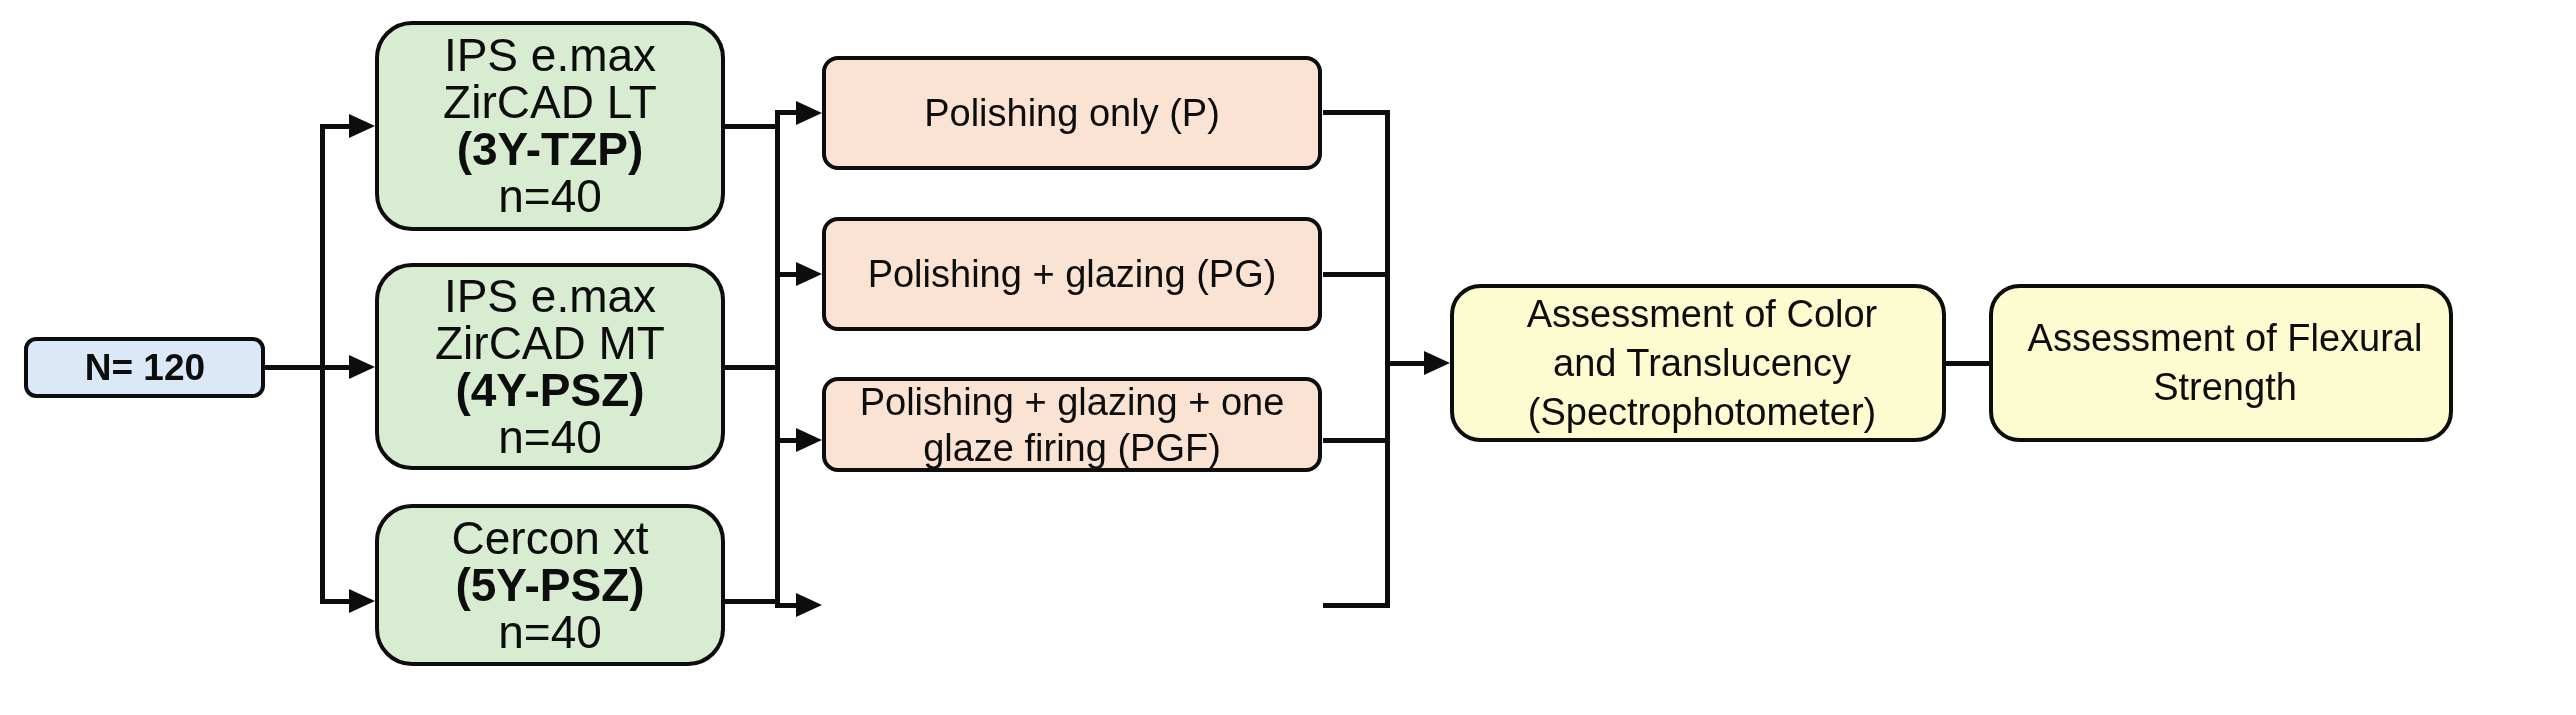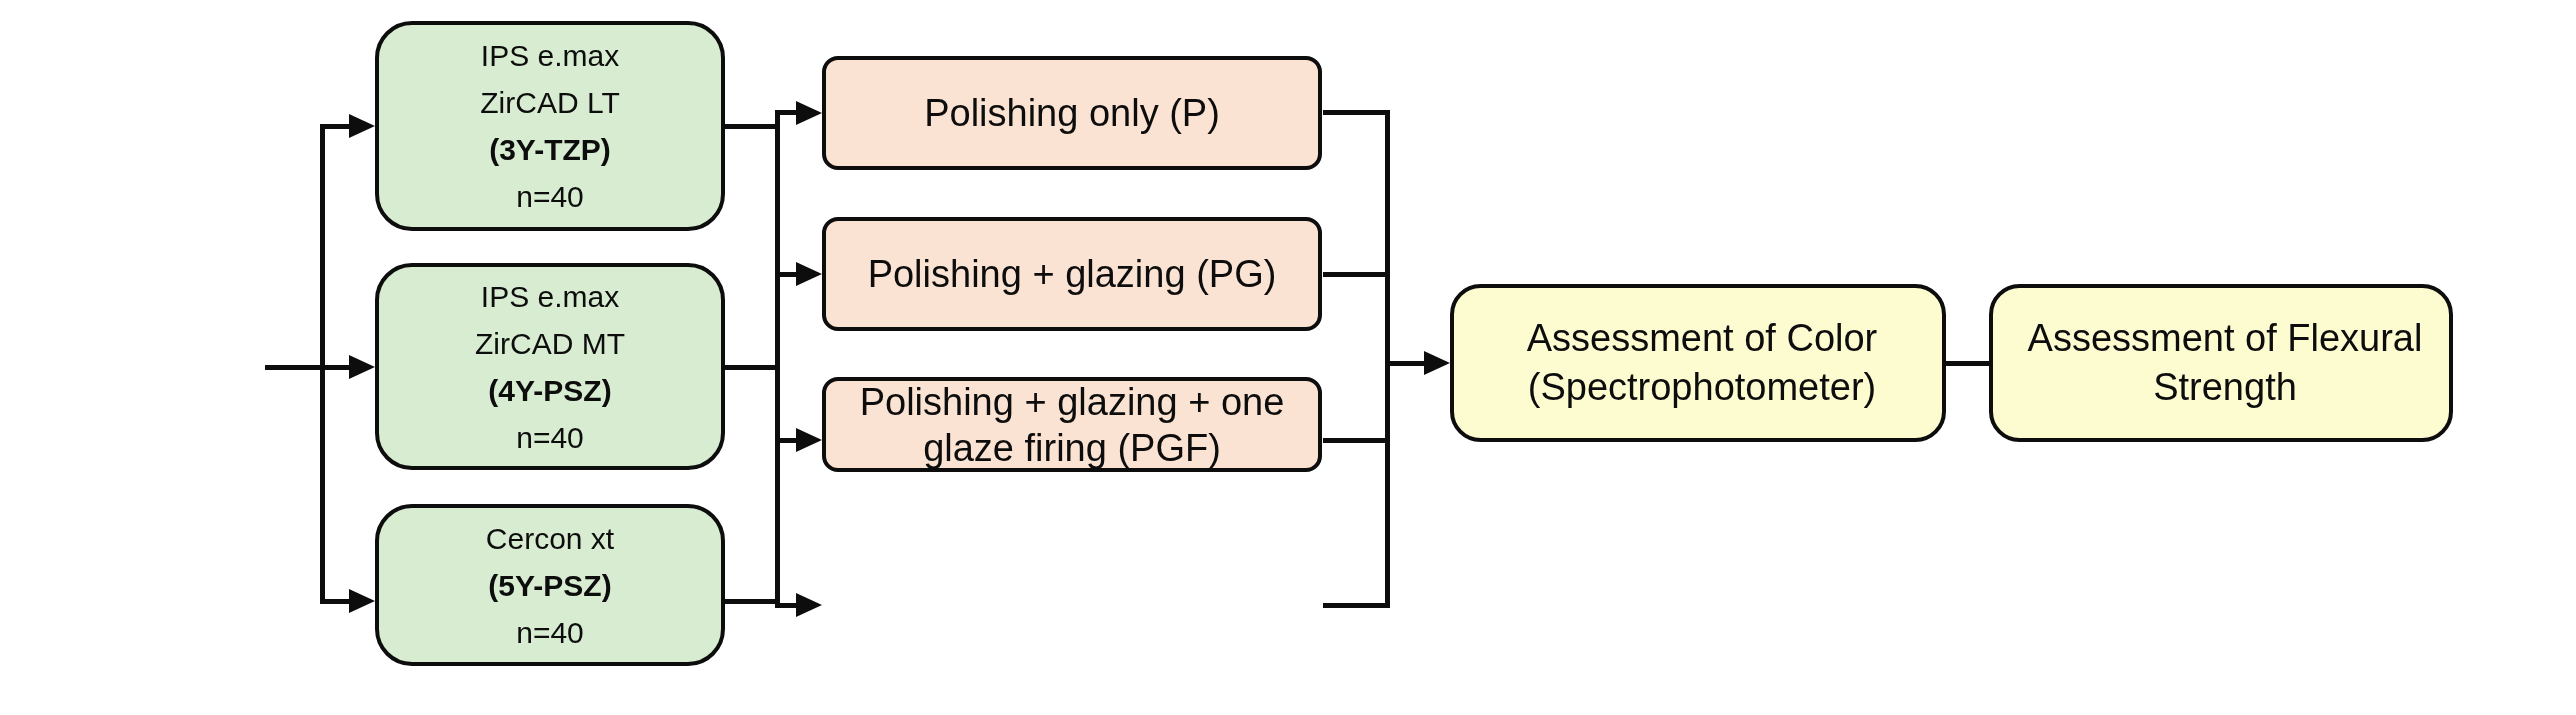--- a/index.html
+++ b/index.html
@@ -32,21 +32,21 @@
     left: 24.4px; top: 337px; width: 241px; height: 61px;
     background: #dbe8f7;
     border-radius: 12.2px;
     font-size: 37px;
     font-weight: bold;
   }
   .material-box {
     left: 375px; width: 350px;
     background: #d7ecd1;
     border-radius: 37px;
-    font-size: 30px;
+    font-size: 46px;
     line-height: 47px;
   }
   .material-box .code { font-weight: bold; }
   .mat-1 { top: 21.3px;  height: 210px; }
   .mat-2 { top: 263px; height: 207px; }
   .mat-3 { top: 504px; height: 162px; }
   .treatment-box {
     left: 822px; width: 500px;
     background: #fbe3d3;
     border-radius: 16px;
@@ -113,20 +113,23 @@
   <div class="hline" style="left:1323px; top:272px; width:67px;"></div>
   <div class="hline" style="left:1323px; top:438px; width:67px;"></div>
   <div class="hline" style="left:1323px; top:603px; width:67px;"></div>
   <div class="vline" style="left:1385px; top:110px; height:497px;"></div>
   <div class="hline" style="left:1385px; top:361px; width:40px;"></div>
   <div class="arrowhead" style="left:1424px; top:351px;"></div>
 
   <div class="hline" style="left:1946px; top:361px; width:78px;"></div>
   <div class="arrowhead" style="left:2022px; top:351px;"></div>
 
+  <div class="box sample-box">
+    <span class="ln">N= 120</span>
+  </div>
 
   <div class="box material-box mat-1">
     <span class="ln">IPS e.max</span>
     <span class="ln">ZirCAD LT</span>
     <span class="ln code">(3Y-TZP)</span>
     <span class="ln">n=40</span>
   </div>
 
   <div class="box material-box mat-2">
     <span class="ln">IPS e.max</span>
@@ -149,20 +152,21 @@
     <span>Polishing + glazing (PG)</span>
   </div>
 
   <div class="box treatment-box trt-3">
     <span>Polishing + glazing + one glaze firing (PGF)</span>
   </div>
 
 
   <div class="box assessment-box asm-1">
     <span class="ln">Assessment of Color</span>
+    <span class="ln">and Translucency</span>
     <span class="ln">(Spectrophotometer)</span>
   </div>
 
   <div class="box assessment-box asm-2">
     <span class="ln">Assessment of Flexural</span>
     <span class="ln">Strength</span>
   </div>
 
 </div>
 

